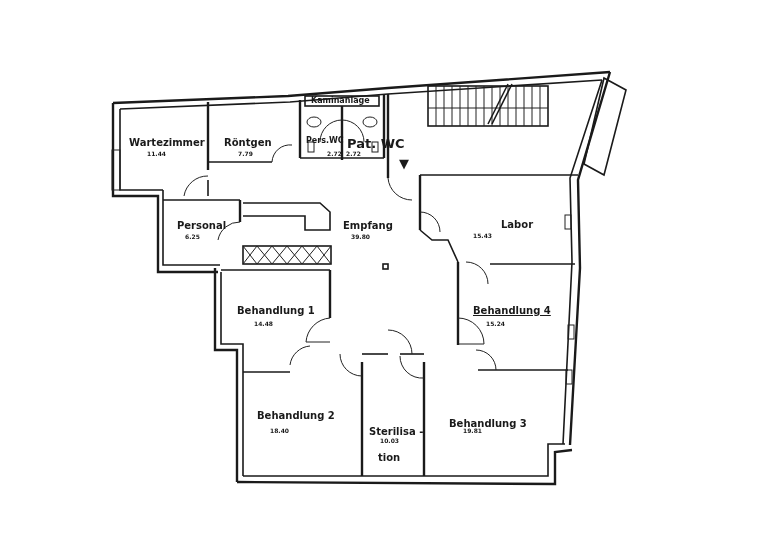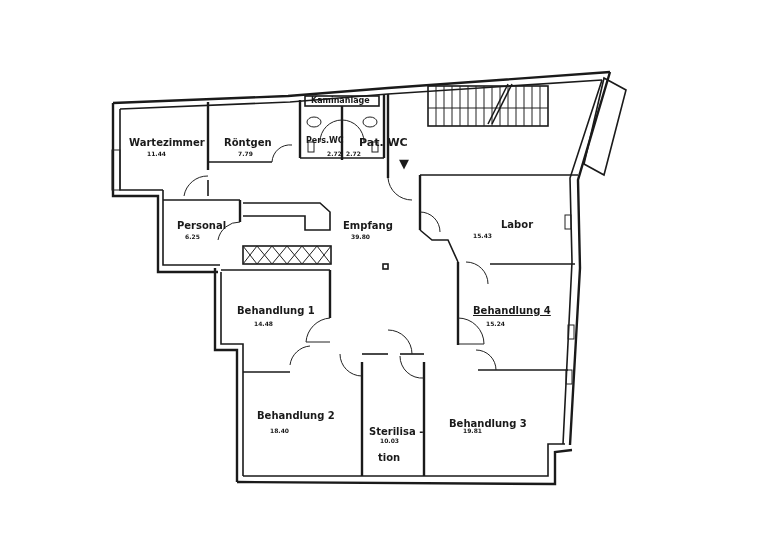--- a/index.html
+++ b/index.html
@@ -133,21 +133,21 @@
   <span class="area" style="left:238px;top:150px;">7.79</span>
 </div>
 <div>
   <span class="lbl" style="left:311px;top:96px;font-size:8px;">Kaminanlage</span>
 </div>
 <div>
   <span class="lbl" style="left:306px;top:136px;font-size:8px;text-align:right;">Pers.WC</span>
   <span class="area" style="left:327px;top:150px;">2.72</span>
 </div>
 <div>
-  <span class="lbl" style="left:359px;top:136px;font-size:11px;">Pat. WC</span>
+  <span class="lbl" style="left:347px;top:136px;font-size:13px;">Pat. WC</span>
   <span class="area" style="left:346px;top:150px;">2.72</span>
 </div>
 <div>
   <span class="lbl" style="left:177px;top:220px;">Personal</span>
   <span class="area" style="left:185px;top:233px;">6.25</span>
 </div>
 <div>
   <span class="lbl" style="left:343px;top:220px;">Empfang</span>
   <span class="area" style="left:351px;top:233px;">39.80</span>
 </div>

